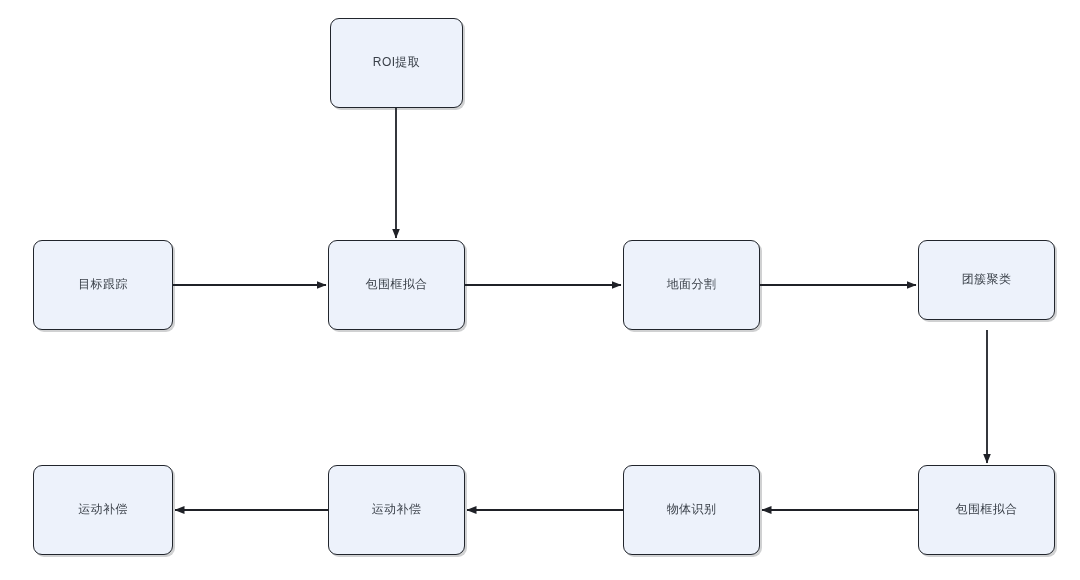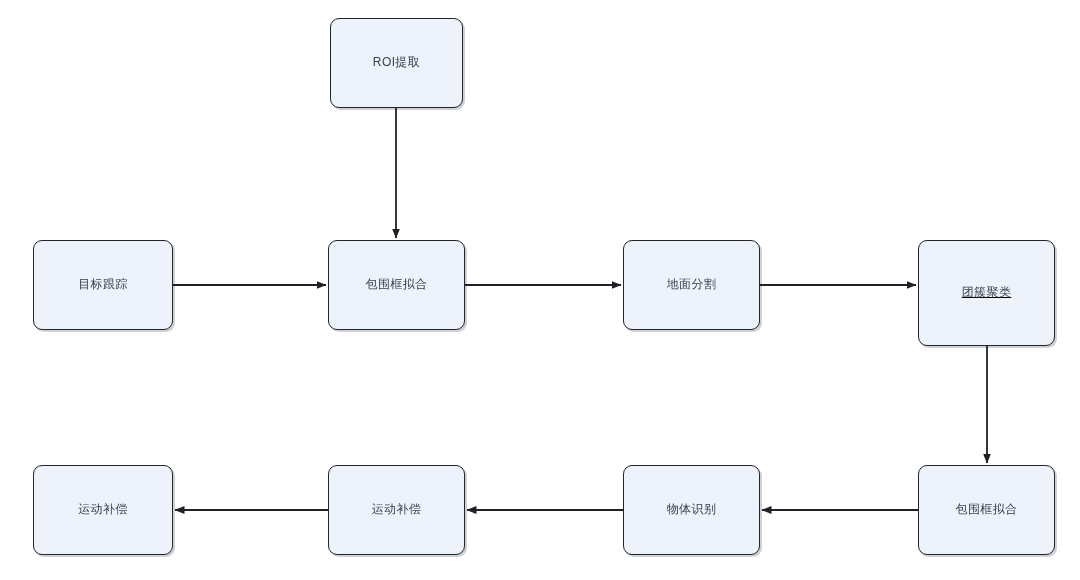--- a/index.html
+++ b/index.html
@@ -77,21 +77,21 @@
       </div>
       <div class="node" style="left: 33px; top: 240px; width: 140px; height: 90px; background: rgb(237, 242, 251); border-color: rgb(33, 37, 44);">
         <span class="node-label" style="color: rgb(58, 64, 73);">目标跟踪</span>
       </div>
       <div class="node" style="left: 328px; top: 240px; width: 137px; height: 90px; background: rgb(237, 242, 251); border-color: rgb(33, 37, 44);">
         <span class="node-label" style="color: rgb(58, 64, 73);">包围框拟合</span>
       </div>
       <div class="node" style="left: 623px; top: 240px; width: 137px; height: 90px; background: rgb(237, 242, 251); border-color: rgb(33, 37, 44);">
         <span class="node-label" style="color: rgb(58, 64, 73);">地面分割</span>
       </div>
-      <div class="node" style="left: 918px; top: 240px; width: 137px; height: 106px; background: rgb(237, 242, 251); border-color: rgb(33, 37, 44); text-decoration: underline;">
+      <div class="node" style="left: 918px; top: 240px; width: 137px; height: 80px; background: rgb(237, 242, 251); border-color: rgb(33, 37, 44);">
         <span class="node-label" style="color: rgb(58, 64, 73);">团簇聚类</span>
       </div>
       <div class="node" style="left: 918px; top: 465px; width: 137px; height: 90px; background: rgb(237, 242, 251); border-color: rgb(33, 37, 44);">
         <span class="node-label" style="color: rgb(58, 64, 73);">包围框拟合</span>
       </div>
       <div class="node" style="left: 623px; top: 465px; width: 137px; height: 90px; background: rgb(237, 242, 251); border-color: rgb(33, 37, 44);">
         <span class="node-label" style="color: rgb(58, 64, 73);">物体识别</span>
       </div>
       <div class="node" style="left: 328px; top: 465px; width: 137px; height: 90px; background: rgb(237, 242, 251); border-color: rgb(33, 37, 44);">
         <span class="node-label" style="color: rgb(58, 64, 73);">运动补偿</span>

